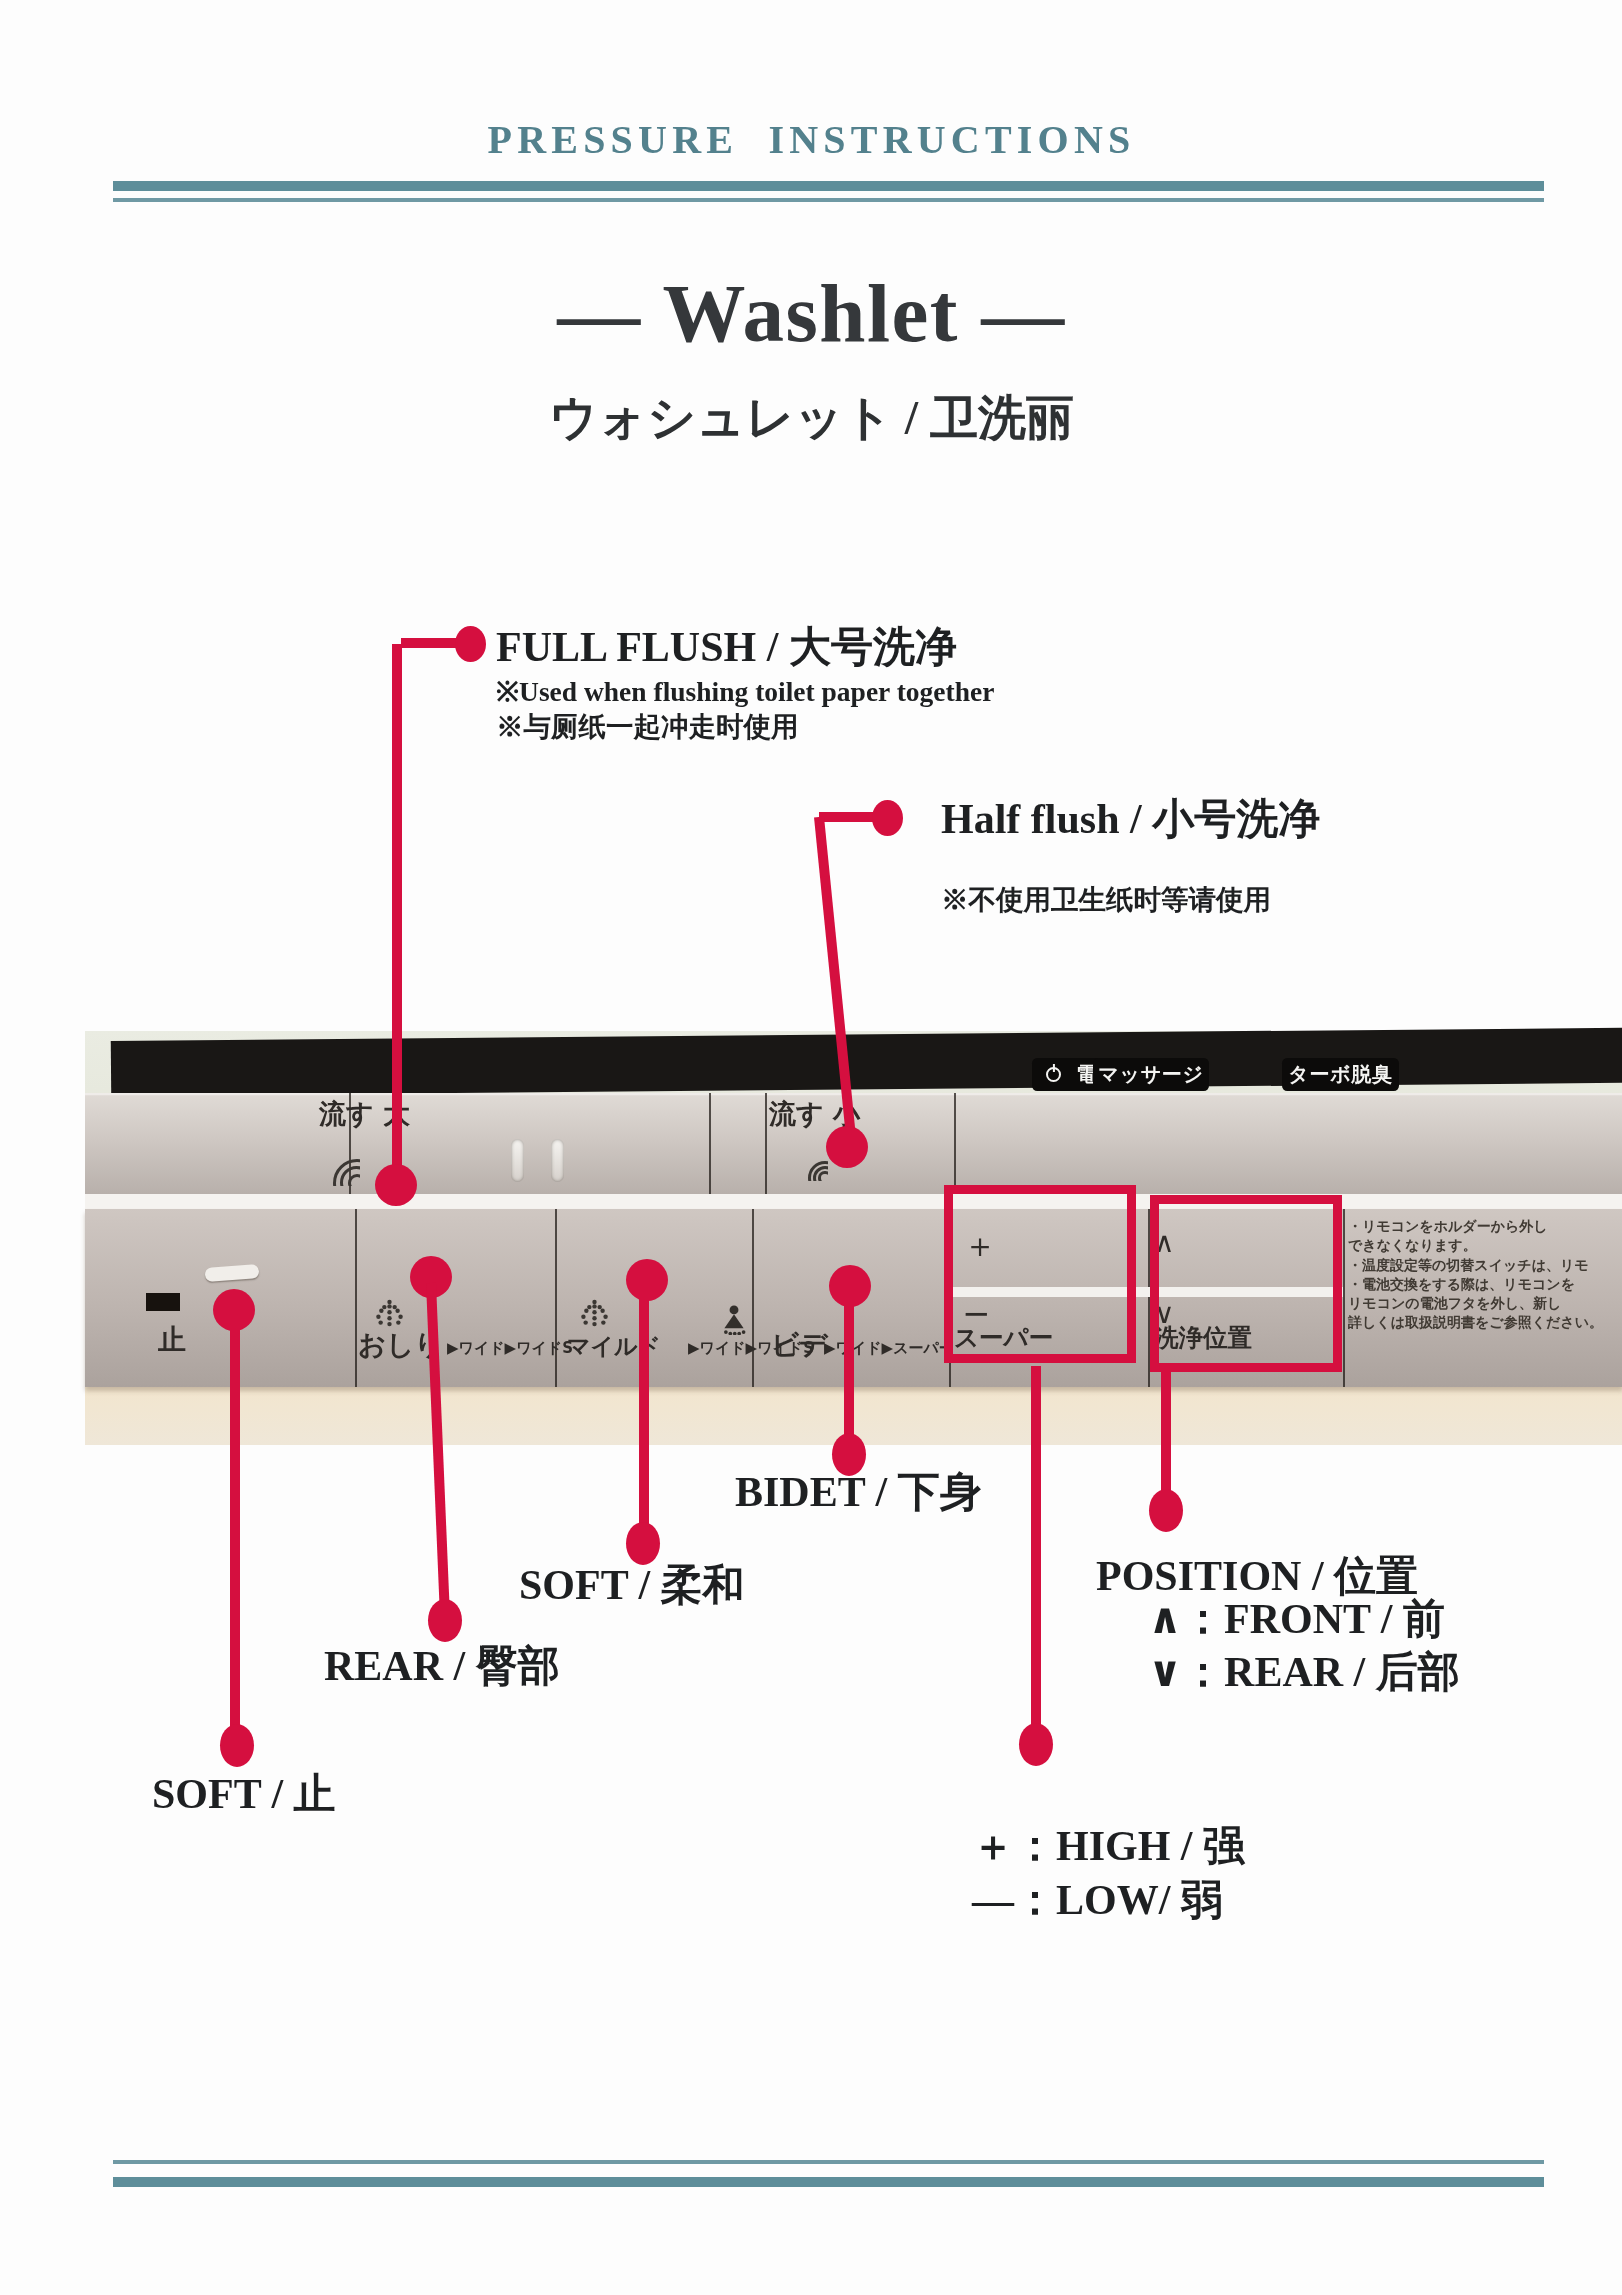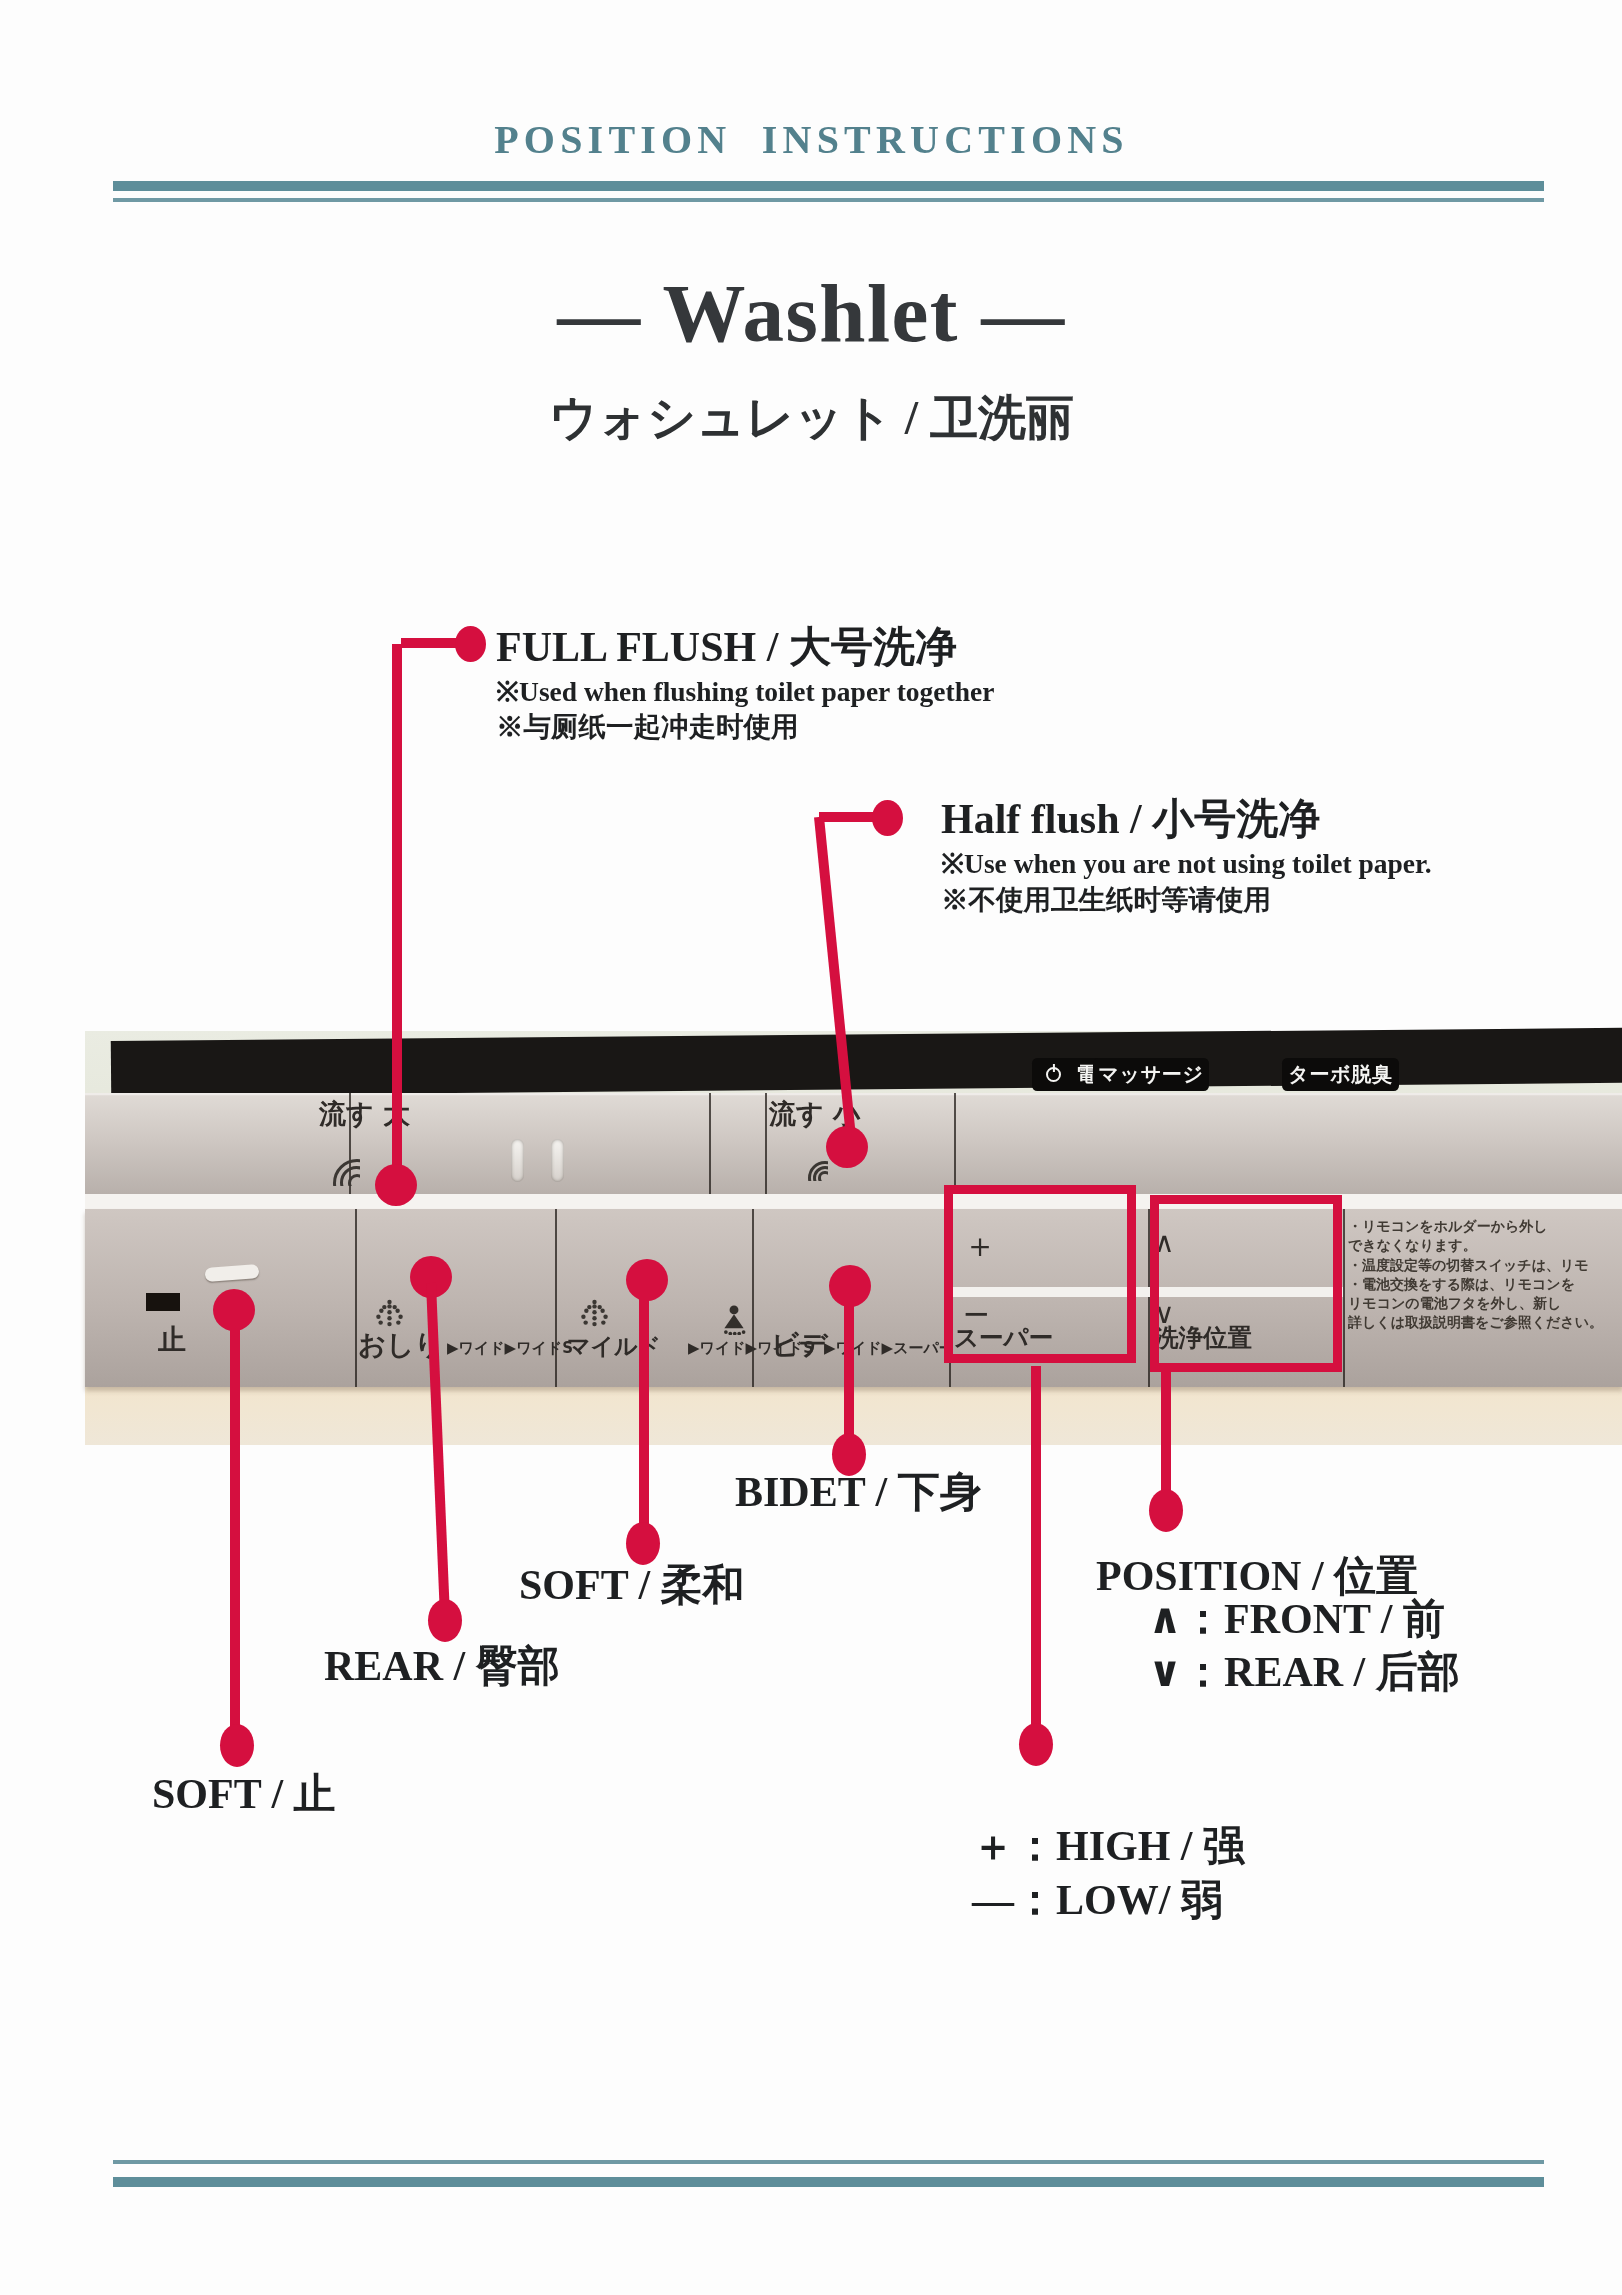--- a/index.html
+++ b/index.html
@@ -70,21 +70,21 @@
   .power-ico{position:relative;display:inline-block;width:15px;height:15px;border:2.2px solid #f4f4f2;
              border-radius:50%;margin-right:6.7px;box-sizing:border-box;}
   .power-ico::after{content:"";position:absolute;left:50%;top:-5.2px;width:2.2px;height:8.2px;
                     background:#f4f4f2;transform:translateX(-50%);}
 </style>
 </head>
 <body>
 
 <div id="sheet">
 
-  <div class="abs hdr-title">POSITION  INSTRUCTIONS</div>
+  <div class="abs hdr-title">PRESSURE  INSTRUCTIONS</div>
   <div class="abs rule-thick" style="left:113px;top:181px;width:1431px;"></div>
   <div class="abs rule-thin" style="left:113px;top:198px;width:1431px;"></div>
 
   <div class="abs main-title">— Washlet —</div>
   <div class="abs main-sub">ウォシュレット / 卫洗丽</div>
 
   <div class="abs photo">
     <div class="abs strip"></div>
     <div class="abs pbtn" style="left:947px;width:100px;">
       <span class="power-ico"></span>
@@ -210,21 +210,20 @@
   <div class="abs rdot" style="left:375px;top:1164px;width:42px;height:42px;"></div>
   <div class="abs note" style="left:496px;top:675px;">※Used when flushing toilet paper together</div>
   <div class="abs lbl" style="left:496px;top:623px;">FULL FLUSH / 大号洗净</div>
   <div class="abs note" style="left:496px;top:710px;">※与厕纸一起冲走时使用</div>
 
   <div class="abs red rline-h" style="left:819px;top:812px;width:59px;"></div>
   <div class="abs rdot" style="left:872px;top:800px;width:31px;height:36px;"></div>
   <div class="abs red rline-v" style="left:814px;top:817px;height:334px;transform:rotate(-5.7deg);transform-origin:top center;"></div>
   <div class="abs rdot" style="left:826px;top:1126px;width:42px;height:42px;"></div>
   <div class="abs lbl" style="left:941px;top:795px;">Half flush / 小号洗净</div>
-  <div class="abs note" style="left:941px;top:847px;">※Use when you are not using toilet paper.</div>
   <div class="abs note" style="left:941px;top:883px;">※不使用卫生纸时等请使用</div>
 
   <div class="abs rbox" style="left:944px;top:1185px;width:192px;height:178px;"></div>
   <div class="abs rbox" style="left:1150px;top:1195px;width:192px;height:177px;"></div>
 
   <div class="abs rdot" style="left:213px;top:1289px;width:42px;height:42px;"></div>
   <div class="abs red rline-v" style="left:230px;top:1308px;height:430px;"></div>
   <div class="abs rdot" style="left:220px;top:1724px;width:34px;height:43px;"></div>
   <div class="abs lbl" style="left:152px;top:1770px;">SOFT / 止</div>
 

